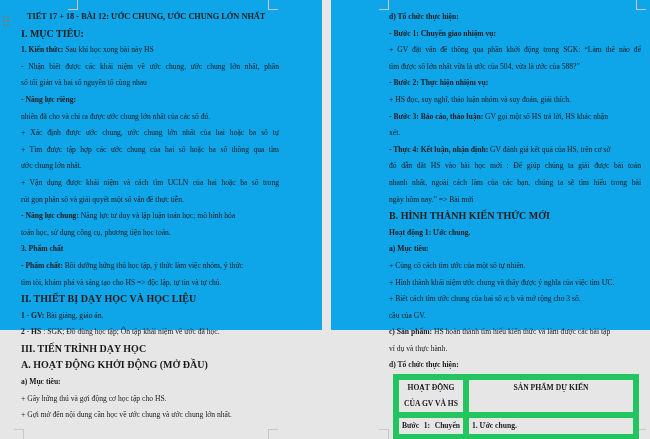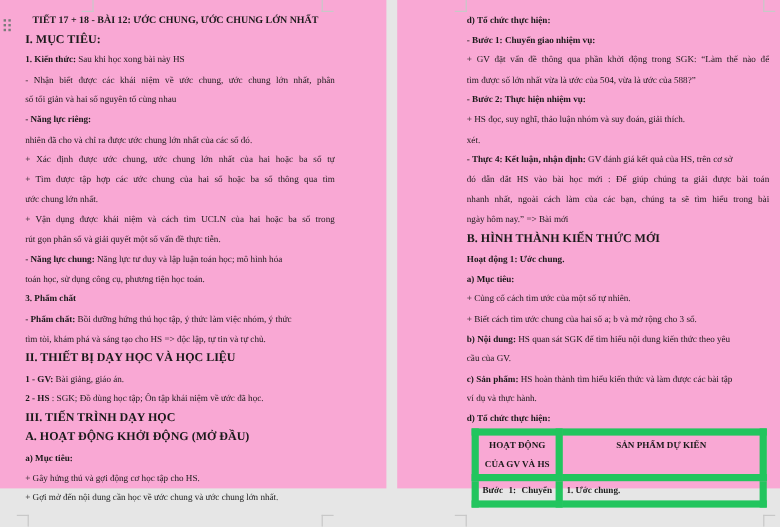--- a/index.html
+++ b/index.html
@@ -1,18 +1,18 @@
 <!DOCTYPE html>
 <html><head>
   <meta charset="utf-8">
   <style>
     * { box-sizing: border-box; margin: 0; padding: 0; }
     html, body { width: 650px; height: 439px; overflow: hidden; }
     body { background: #e6e6e6; font-family: "Liberation Serif", serif; color: #1a1a1a; position: relative; }
-    .page { position: absolute; background: #f9a8d4; top: 0; height: 407px; }
+    .page { position: absolute; background: #0ea5e9; top: 0; height: 330px; }
     #page1 { left: 0; width: 322px; }
     #page2 { left: 331px; width: 319px; }
     .crop { position: absolute; width: 10px; height: 10px; border-color: #c8c8c8; border-style: solid; border-width: 0; }
     .content { position: absolute; font-size: 7.6px; line-height: 16.6px; }
     #page1 .content { left: 21px; top: 9px; width: 258px; }
     #page2 .content { left: 58px; top: 9px; width: 252px; }
     .line { white-space: nowrap; overflow: hidden; }
     .just { text-align: justify; text-align-last: justify; white-space: normal; }
     b, .b { font-weight: bold; }
     .u { }
@@ -79,31 +79,32 @@
   <div class="crop" style="left:48px;top:429px;border-right-width:1px;border-top-width:1px;"></div>
   <div class="crop" style="left:305px;top:429px;border-left-width:1px;border-top-width:1px;"></div>
 
   <div class="content">
     <div class="line b">d) Tổ chức thực hiện:</div>
     <div class="line b">- Bước 1: Chuyển giao nhiệm vụ:</div>
     <div class="line just">+ GV đặt vấn đề thông qua phần khởi động trong SGK: “Làm thế nào để</div>
     <div class="line">tìm được số lớn nhất vừa là ước của 504, vừa là ước của 588?”</div>
     <div class="line b">- Bước 2: Thực hiện nhiệm vụ:</div>
     <div class="line">+ HS đọc, suy nghĩ, thảo luận nhóm và suy đoán, giải thích.</div>
+    <div class="line"><span class="b">- Bước 3: Báo cáo, thảo luận:</span><span> GV gọi một số HS trả lời, HS khác nhận</span></div>
     <div class="line">xét.</div>
     <div class="line"><span class="b">- Thực 4: Kết luận, nhận định:</span><span> GV đánh giá kết quả của HS, trên cơ sở</span></div>
     <div class="line just">đó dẫn dắt HS vào bài học mới : Để giúp chúng ta giải được bài toán</div>
     <div class="line just">nhanh nhất, ngoài cách làm của các bạn, chúng ta sẽ tìm hiểu trong bài</div>
     <div class="line">ngày hôm nay.” =&gt; Bài mới</div>
     <div class="line h">B. HÌNH THÀNH KIẾN THỨC MỚI</div>
     <div class="line b">Hoạt động 1: Ước chung.</div>
     <div class="line b">a) Mục tiêu:</div>
     <div class="line">+ Củng cố cách tìm ước của một số tự nhiên.</div>
+    <div class="line">+ Hình thành khái niệm ước chung và thấy được ý nghĩa của việc tìm ƯC.</div>
     <div class="line">+ Biết cách tìm ước chung của hai số a; b và mở rộng cho 3 số.</div>
-    <div class="line"><span class="b">b) Nội dung:</span><span> HS quan sát SGK để tìm hiểu nội dung kiến thức theo yêu</span></div>
     <div class="line">cầu của GV.</div>
     <div class="line"><span class="b">c) Sản phẩm:</span><span> HS hoàn thành tìm hiểu kiến thức và làm được các bài tập</span></div>
     <div class="line">ví dụ và thực hành.</div>
     <div class="line b">d) Tổ chức thực hiện:</div>
 
     <table>
       <tbody>
           <tr>
         <th class="c1">HOẠT ĐỘNG CỦA GV VÀ HS</th>
         <th>SẢN PHẨM DỰ KIẾN</th>

